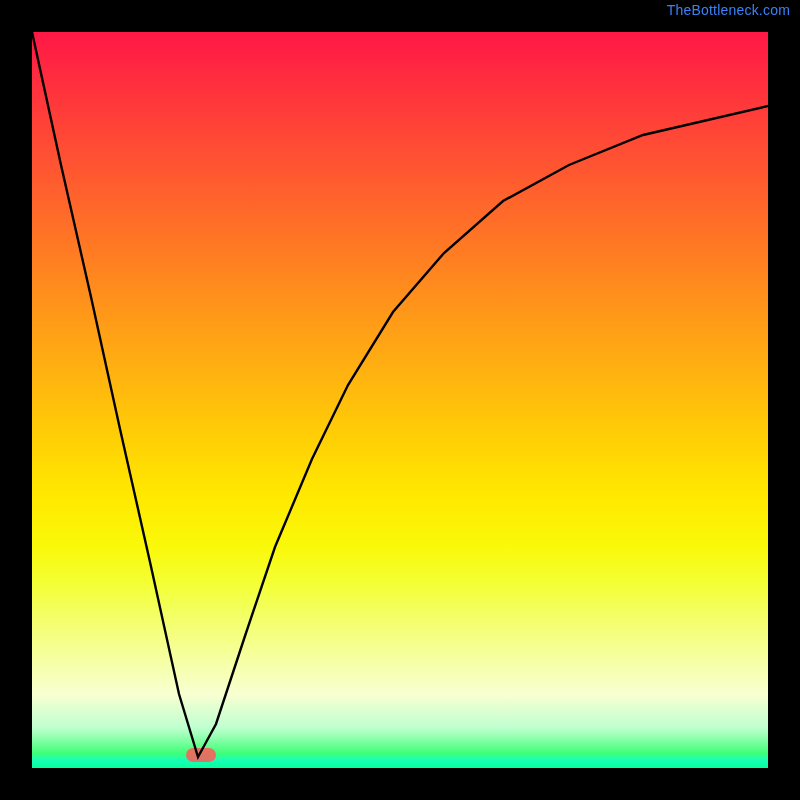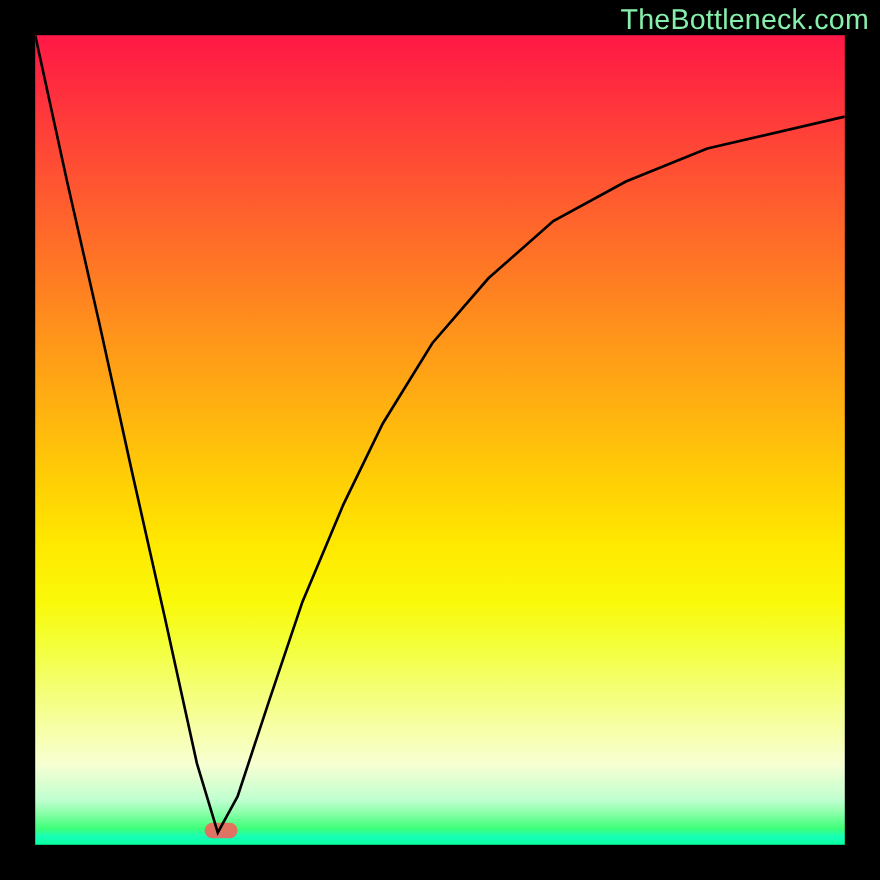--- a/index.html
+++ b/index.html
@@ -55,23 +55,23 @@
     position: absolute;
     left: 0;
     top: 0;
     width: 736px;
     height: 736px;
   }
   .watermark {
     position: absolute;
     top: 2px;
     right: 10px;
-    color: #86efac;
+    color: #3b82f6;
     font-family: Arial, Helvetica, sans-serif;
-    font-size: 26px;
+    font-size: 14px;
     font-weight: 400;
     letter-spacing: 0.2px;
   }
 </style>
 </head>
 <body>
 <div class="frame">
 
   <div class="watermark">TheBottleneck.com</div>
 

